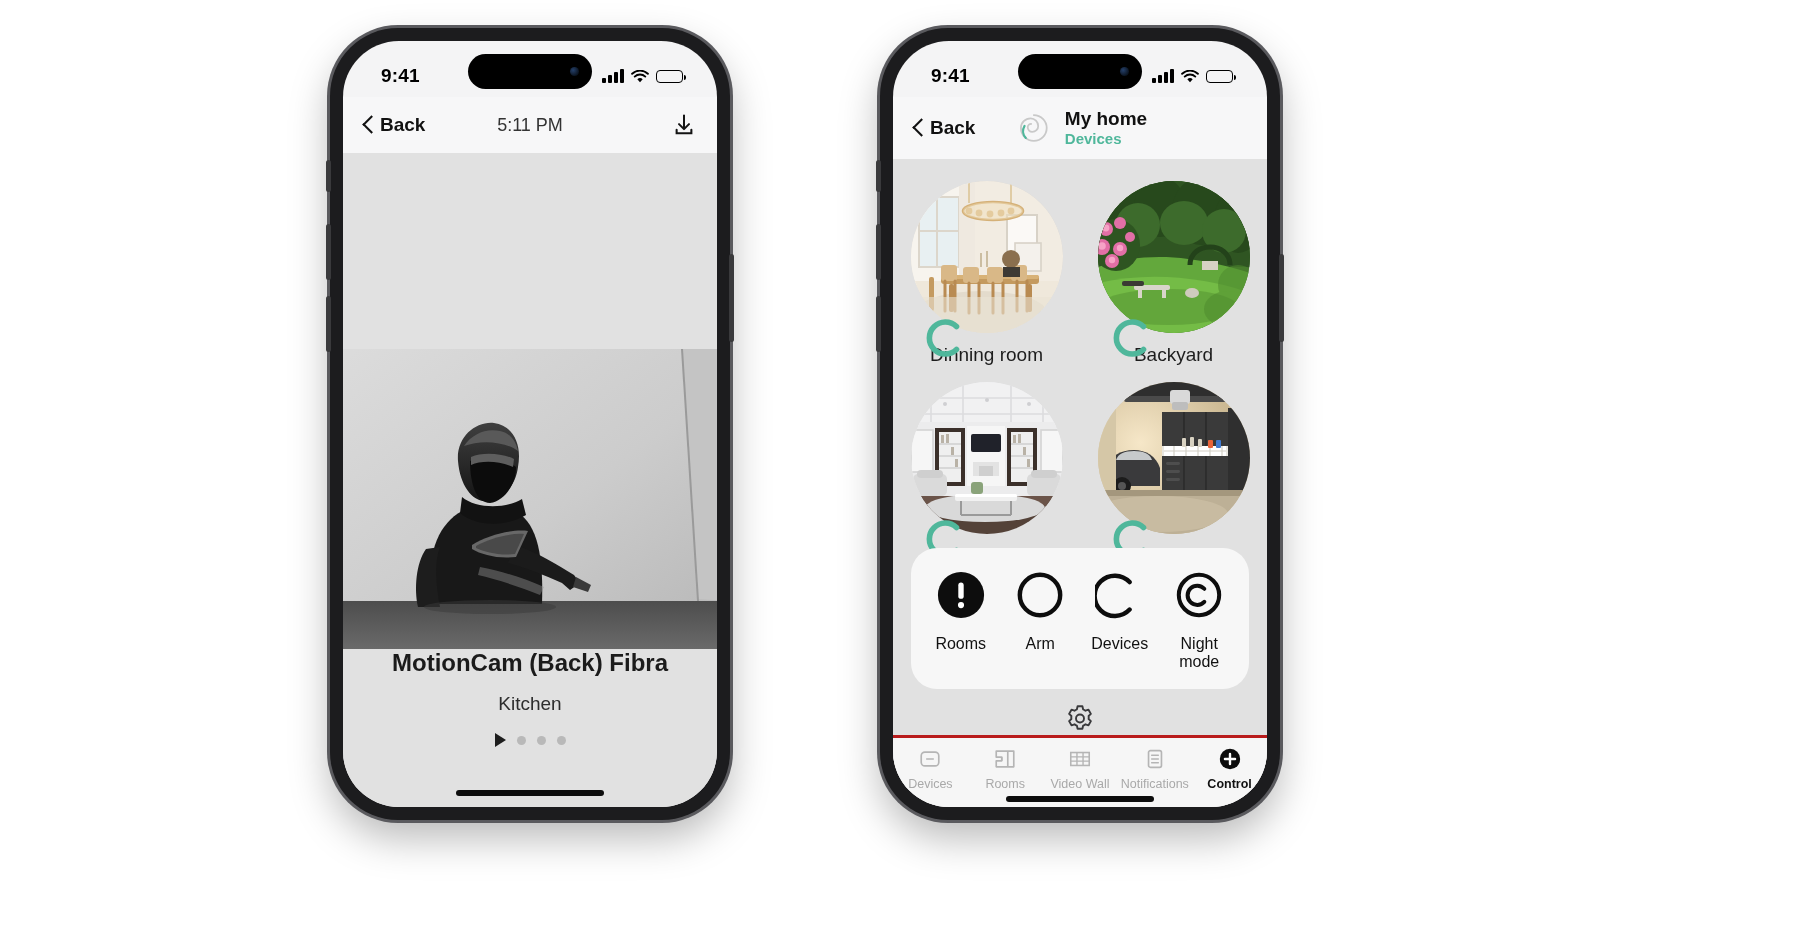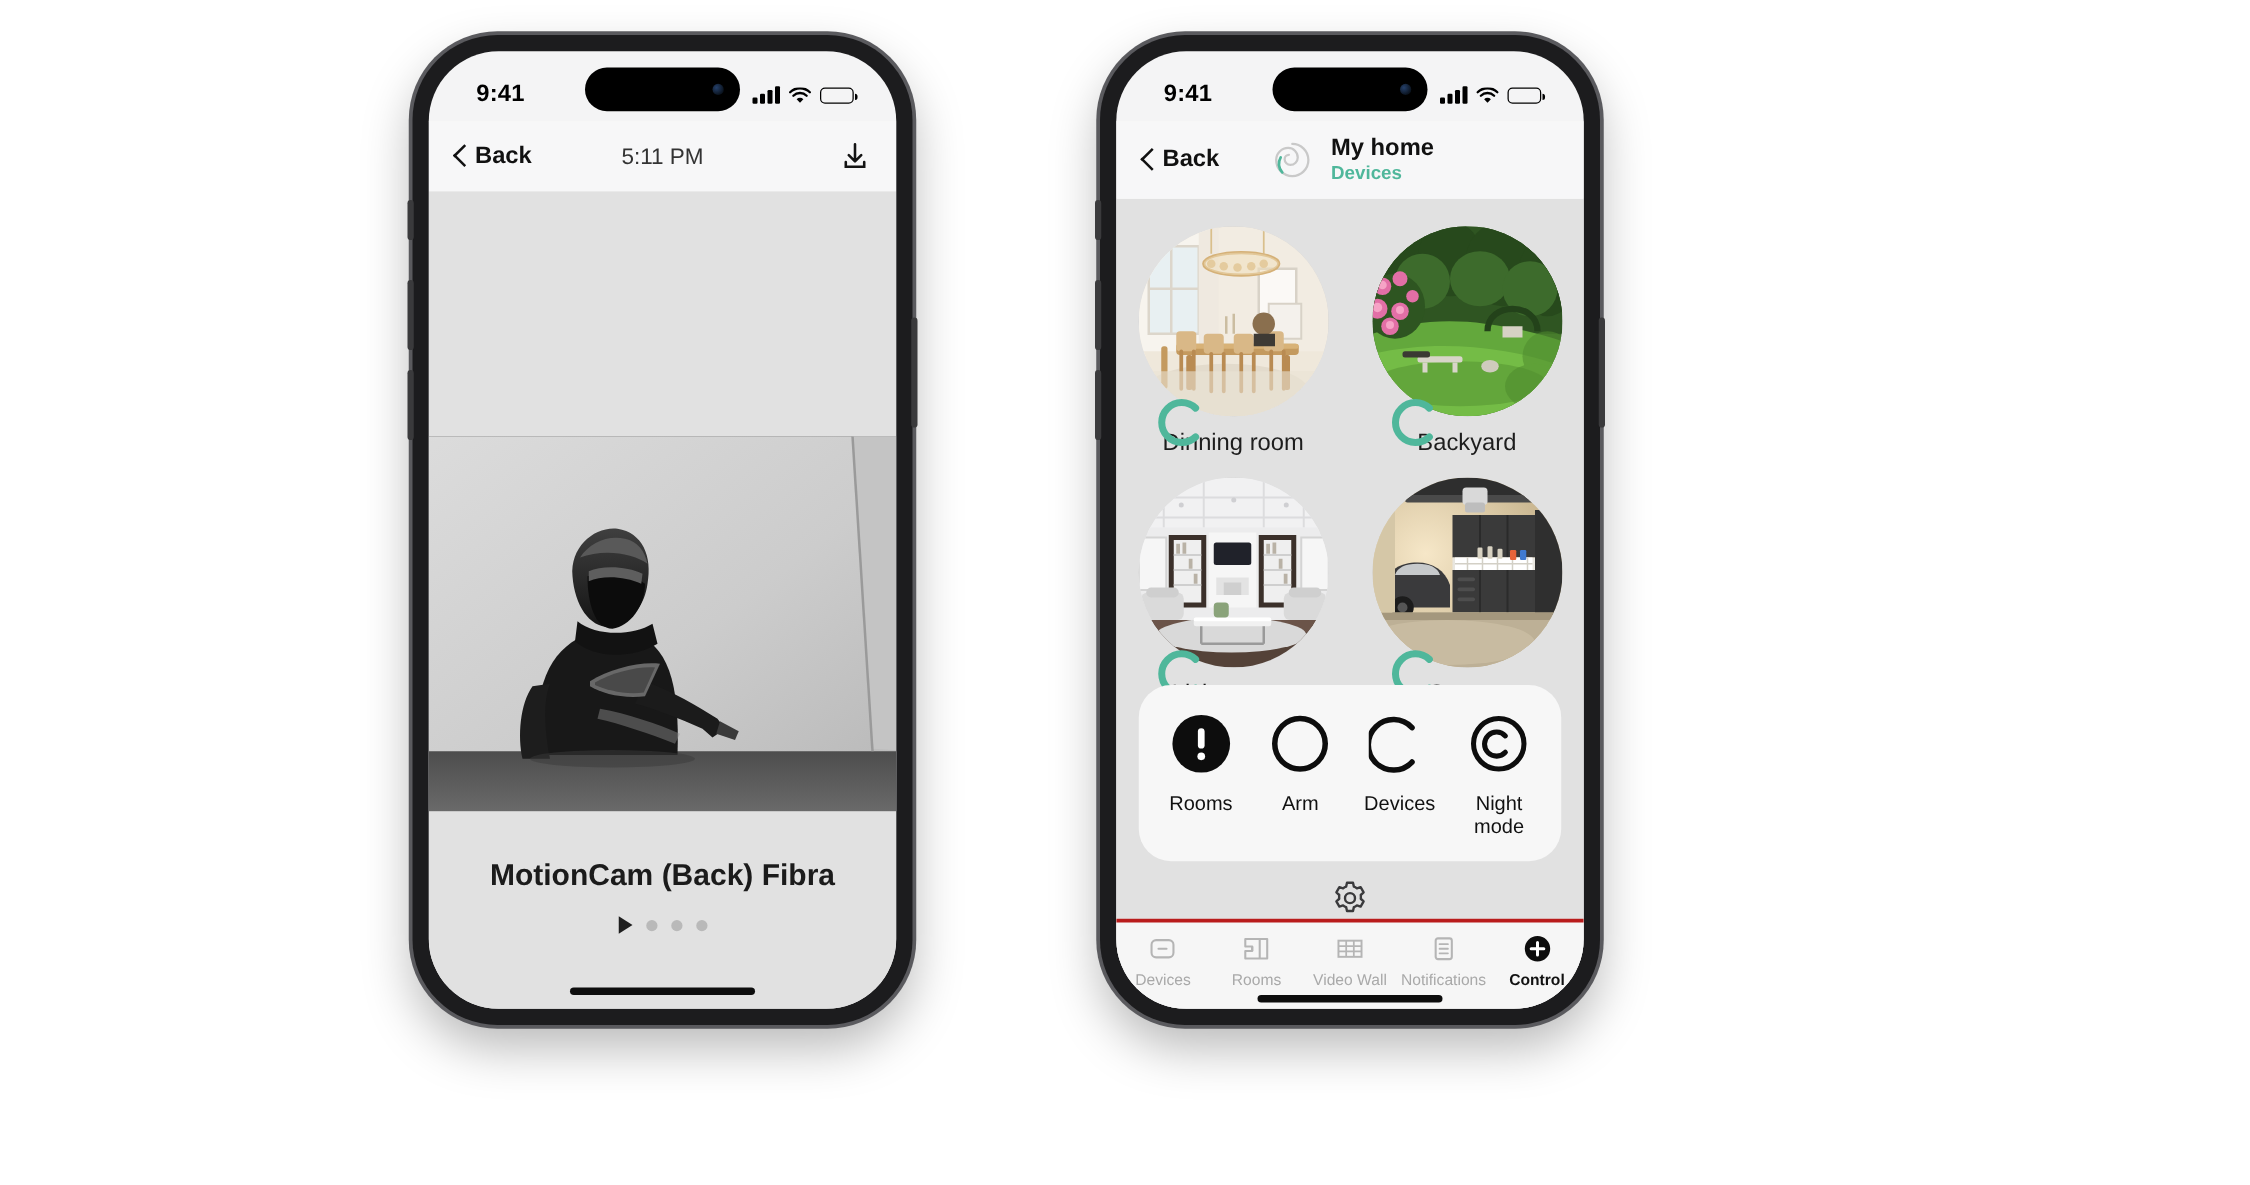--- a/index.html
+++ b/index.html
@@ -280,20 +280,21 @@
               <path d="M146 197 C160 189 180 184 194 185 L185 205 C170 207 155 203 146 199 Z" fill="#2a2a2a" opacity="0.5"></path>
 
               <path d="M150 218 C172 222 196 230 214 238 L210 246 C190 238 166 230 148 226 Z" fill="#8f8f8f" opacity="0.45"></path>
             </g>
             <ellipse cx="160" cy="258" rx="66" ry="7" fill="#3a3a3a" opacity="0.5"></ellipse>
           </svg>
         </div>
 
         <div class="p1-caption">
           <div class="p1-title">MotionCam (Back) Fibra</div>
+          <div class="p1-sub">Kitchen</div>
         </div>
 
         <div class="pager">
           <span class="tri"></span>
           <span class="dot"></span>
           <span class="dot"></span>
           <span class="dot"></span>
         </div>
 
         <div class="home-ind"></div>

